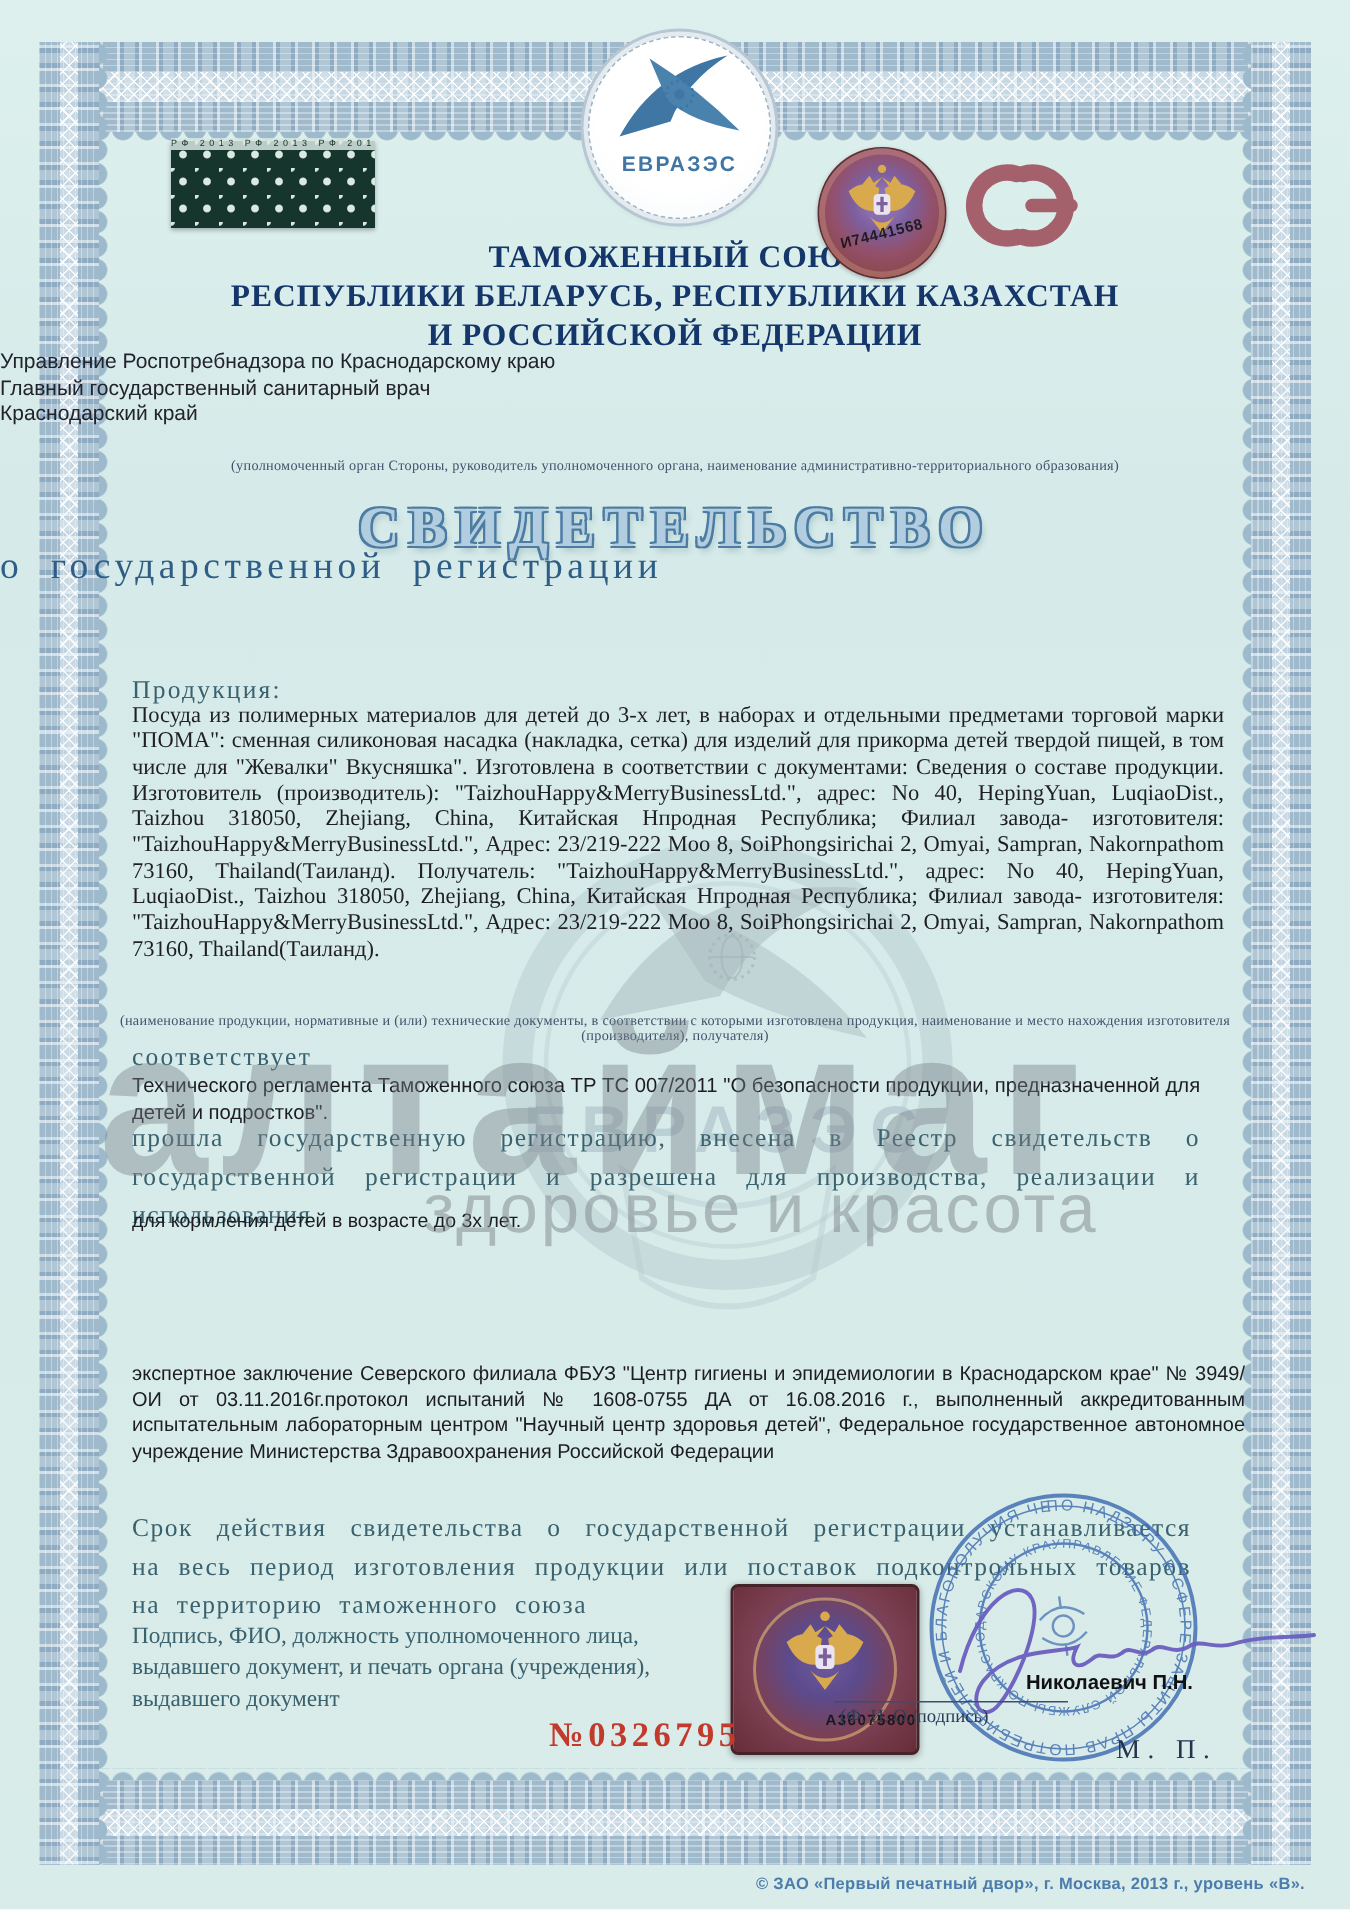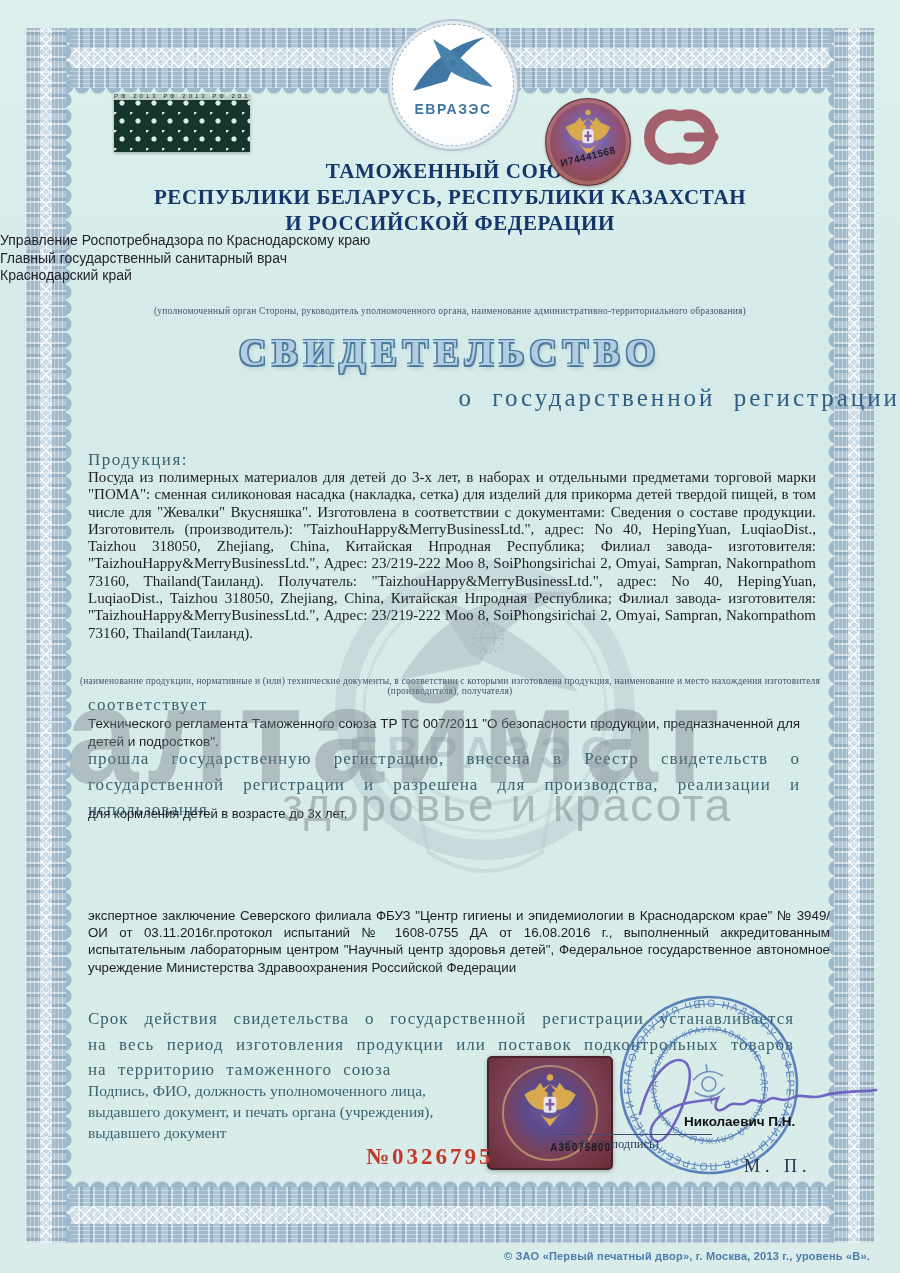--- a/index.html
+++ b/index.html
@@ -72,21 +72,21 @@
   
   .title-block{position:absolute;left:0;right:0;top:158px;text-align:center;z-index:2;
     font-weight:bold;font-size:21px;line-height:26px;letter-spacing:.6px;color:#14366a;}
   .authority{position:absolute;left:0;right:0;top:232px;text-align:left;z-index:2;
     font-family:"Liberation Sans",sans-serif;font-size:14px;line-height:17.5px;color:#23232b;}
   .caption{position:absolute;text-align:center;font-size:9.5px;color:#41526b;letter-spacing:.2px;z-index:2;}
   .authority-caption{left:60px;right:60px;top:306px;}
   .doc-title{position:absolute;left:0;right:0;top:330px;text-align:center;z-index:2;
     font-weight:bold;font-size:38px;letter-spacing:6px;color:#b3cde0;
     text-shadow:-1.5px -1.5px 0 #4c7ca2,1.5px -1.5px 0 #4c7ca2,-1.5px 1.5px 0 #4c7ca2,1.5px 1.5px 0 #4c7ca2,2px 3px 4px rgba(40,80,110,.25);}
-  .doc-subtitle{position:absolute;left:0;right:0;top:384px;text-align:right;z-index:2;
+  .doc-subtitle{position:absolute;left:0;right:0;top:364px;text-align:left;z-index:2;
     font-size:25px;letter-spacing:3px;word-spacing:9px;color:#2e5e86;}
   
   .num-row{position:absolute;left:88px;right:70px;top:412px;z-index:2;}
   .num-label{font-size:20px;color:#2b4f74;}
   .num-value{font-family:"Liberation Sans",sans-serif;font-size:17.5px;color:#26262c;letter-spacing:.6px;margin-left:14px;}
   .date-label{position:absolute;left:487px;top:1px;font-size:15px;color:#2b4f74;}
   .date-value{position:absolute;left:512px;top:0;font-family:"Liberation Sans",sans-serif;font-size:17.5px;color:#26262c;}
   
   .lead{position:absolute;left:88px;font-size:17px;letter-spacing:1.5px;color:#39616e;z-index:2;}
   .product-head{top:450px;}

